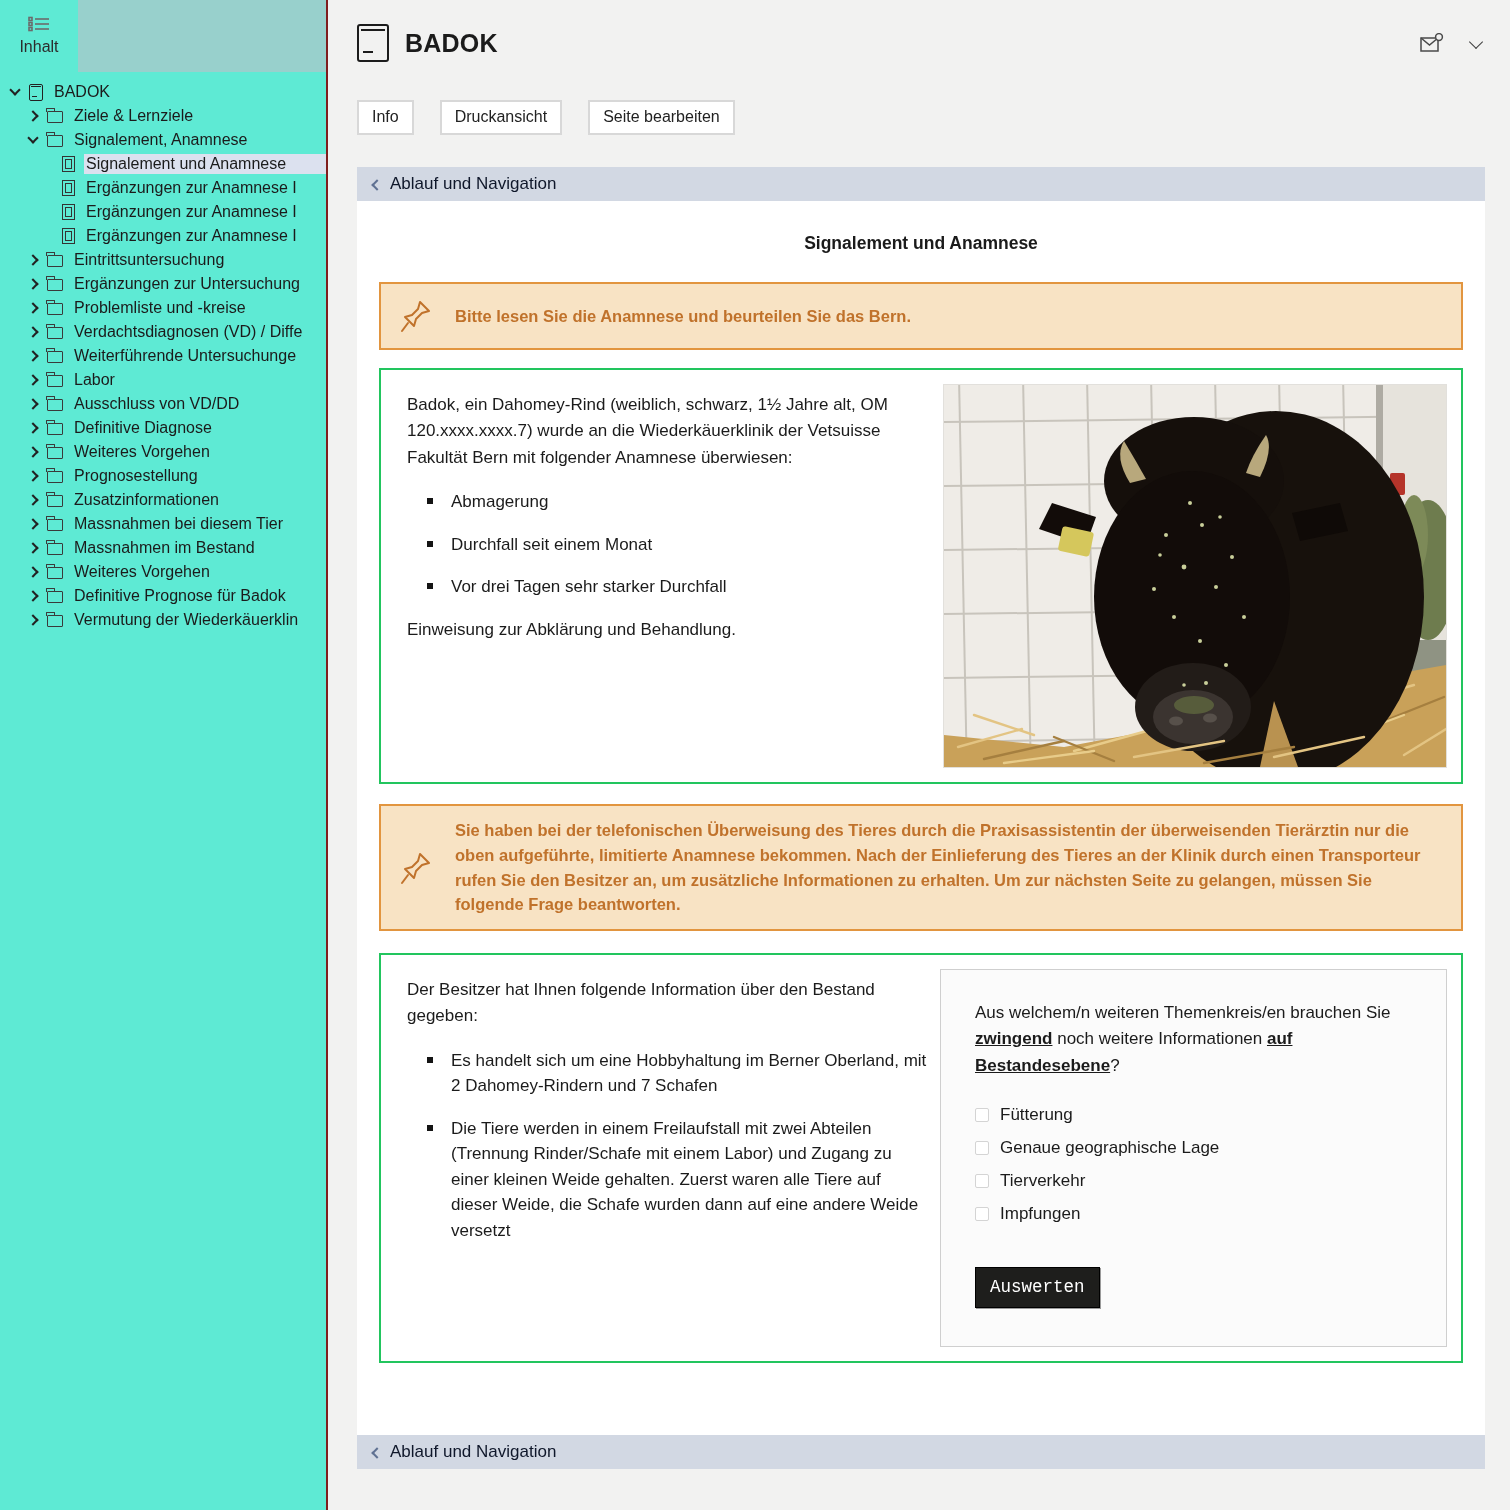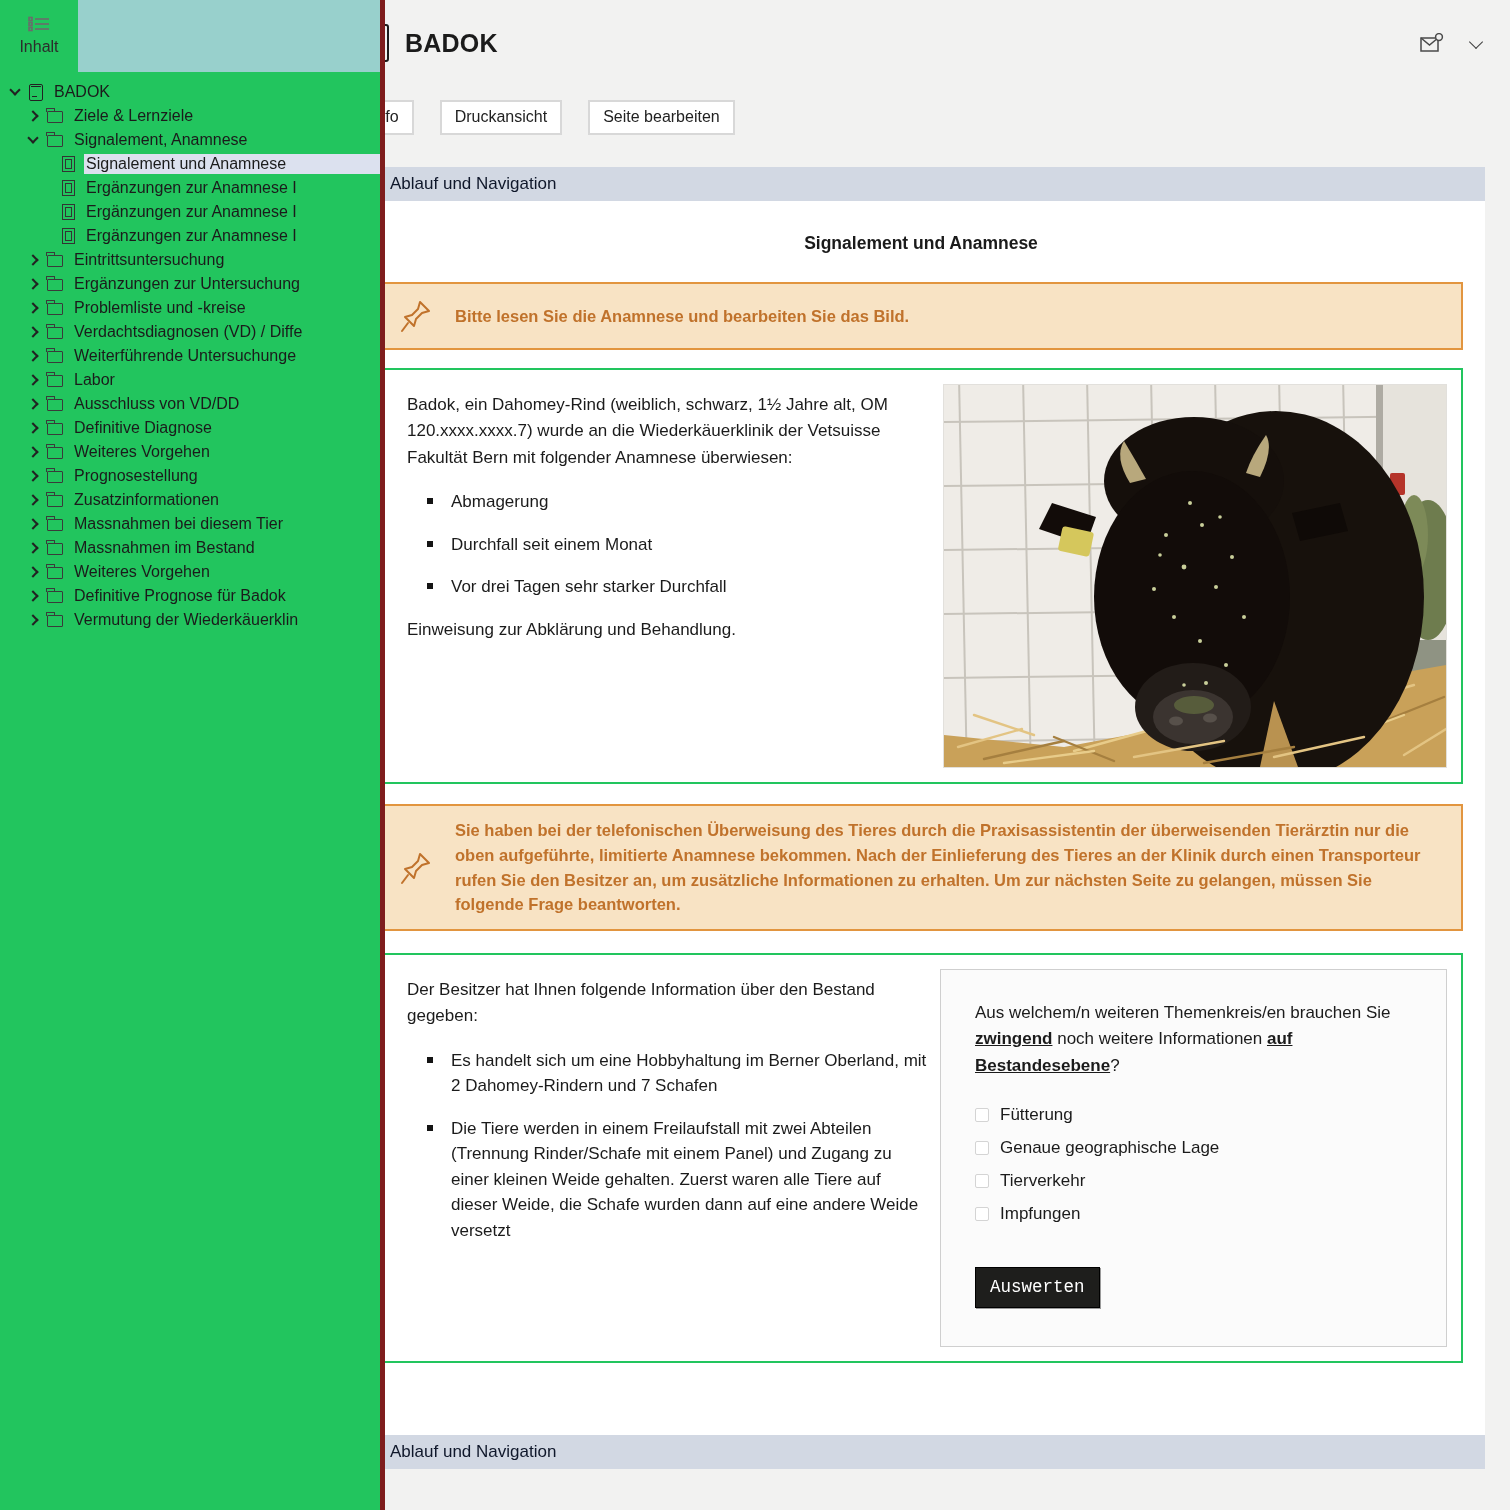--- a/index.html
+++ b/index.html
@@ -5,22 +5,22 @@
   * { margin:0; padding:0; box-sizing:border-box; }
   html,body { width:1510px; height:1510px; }
   body {
     font-family:"Liberation Sans","DejaVu Sans",sans-serif;
     background:#f2f2f1; color:#1b1b1b; overflow:hidden;
     font-size:17px; position:relative;
   }
 
   
   .sidebar {
-    position:absolute; left:0; top:0; width:385px; height:1510px;
-    background:#22c55e; border-right:5px solid #7f1d1d; overflow:hidden; z-index:5;
+    position:absolute; left:0; top:0; width:328px; height:1510px;
+    background:#5eead4; border-right:2px solid #7f1d1d; overflow:hidden; z-index:5;
   }
   .sb-head { position:relative; height:72px; }
   .sb-head-left { width:78px; height:72px; display:flex; flex-direction:column; align-items:center; justify-content:center; gap:6px; }
   .sb-head-label { font-size:16px; color:#2c2c2c; }
   .sb-banner { position:absolute; left:78px; top:0; right:0; height:72px; background:#98d0cc; }
   .tree { padding-top:8px; font-size:16px; }
   .trow { display:flex; align-items:center; height:24px; white-space:nowrap; cursor:pointer; }
   .trow .lbl { padding:1px 4px 1px 2px; flex:1 1 auto; overflow:hidden; }
   .trow.sel .lbl { background:#dce1ef; }
   .lvl0 { padding-left:10px; } .lvl1 { padding-left:28px; } .lvl2 { padding-left:62px; }
@@ -269,21 +269,21 @@
 
       <div class="alert">
         <span class="pin">
           <svg width="34" height="40" viewBox="0 0 34 40">
             <g fill="none" stroke="#c0722b" stroke-width="2" stroke-linejoin="round" stroke-linecap="round">
               <path d="M21 6 L30 15 L23 17 L17 23 L15 30 L6 21 L13 19 L19 13 Z"></path>
               <line x1="9" y1="27" x2="3" y2="35"></line>
             </g>
           </svg>
         </span>
-        <span class="atext">Bitte lesen Sie die Anamnese und bearbeiten Sie das Bild.</span>
+        <span class="atext">Bitte lesen Sie die Anamnese und beurteilen Sie das Bern.</span>
       </div>
 
       <div class="wbox">
         <div class="cols">
           <div class="txtcol">
             <p>Badok, ein Dahomey-Rind (weiblich, schwarz, 1½ Jahre alt, OM 120.xxxx.xxxx.7) wurde an die Wiederkäuerklinik der Vetsuisse Fakultät Bern mit folgender Anamnese überwiesen:</p>
             <ul class="sq">
               <li>Abmagerung</li>
               <li>Durchfall seit einem Monat</li>
               <li>Vor drei Tagen sehr starker Durchfall</li>
@@ -379,21 +379,21 @@
         </span>
         <span class="atext">Sie haben bei der telefonischen Überweisung des Tieres durch die Praxisassistentin der überweisenden Tierärztin nur die oben aufgeführte, limitierte Anamnese bekommen. Nach der Einlieferung des Tieres an der Klinik durch einen Transporteur rufen Sie den Besitzer an, um zusätzliche Informationen zu erhalten. Um zur nächsten Seite zu gelangen, müssen Sie folgende Frage beantworten.</span>
       </div>
 
       <div class="wbox wbox2">
         <div class="cols">
           <div class="txtcol">
             <p>Der Besitzer hat Ihnen folgende Information über den Bestand gegeben:</p>
             <ul class="sq">
               <li>Es handelt sich um eine Hobbyhaltung im Berner Oberland, mit 2 Dahomey-Rindern und 7 Schafen</li>
-              <li>Die Tiere werden in einem Freilaufstall mit zwei Abteilen (Trennung Rinder/Schafe mit einem Panel) und Zugang zu einer kleinen Weide gehalten. Zuerst waren alle Tiere auf dieser Weide, die Schafe wurden dann auf eine andere Weide versetzt</li>
+              <li>Die Tiere werden in einem Freilaufstall mit zwei Abteilen (Trennung Rinder/Schafe mit einem Labor) und Zugang zu einer kleinen Weide gehalten. Zuerst waren alle Tiere auf dieser Weide, die Schafe wurden dann auf eine andere Weide versetzt</li>
             </ul>
           </div>
           <div class="qcard">
             <div class="qtext">
               <span>Aus welchem/n weiteren Themenkreis/en brauchen Sie </span><span class="qb">zwingend</span><span> noch weitere Informationen </span><span class="qb">auf Bestandesebene</span><span>?</span>
             </div>
             <div class="opt">
               <span class="cbx"></span>
               <span class="olbl">Fütterung</span>
             </div>

